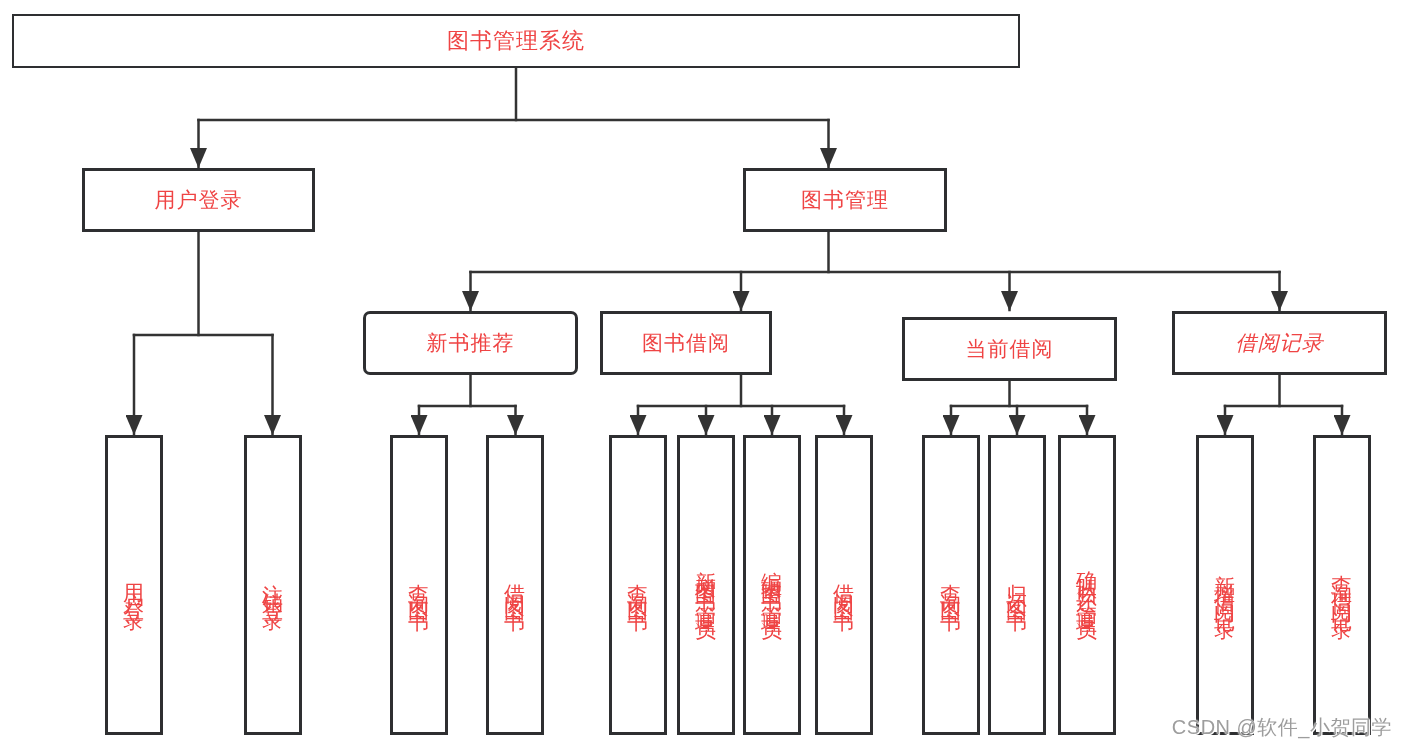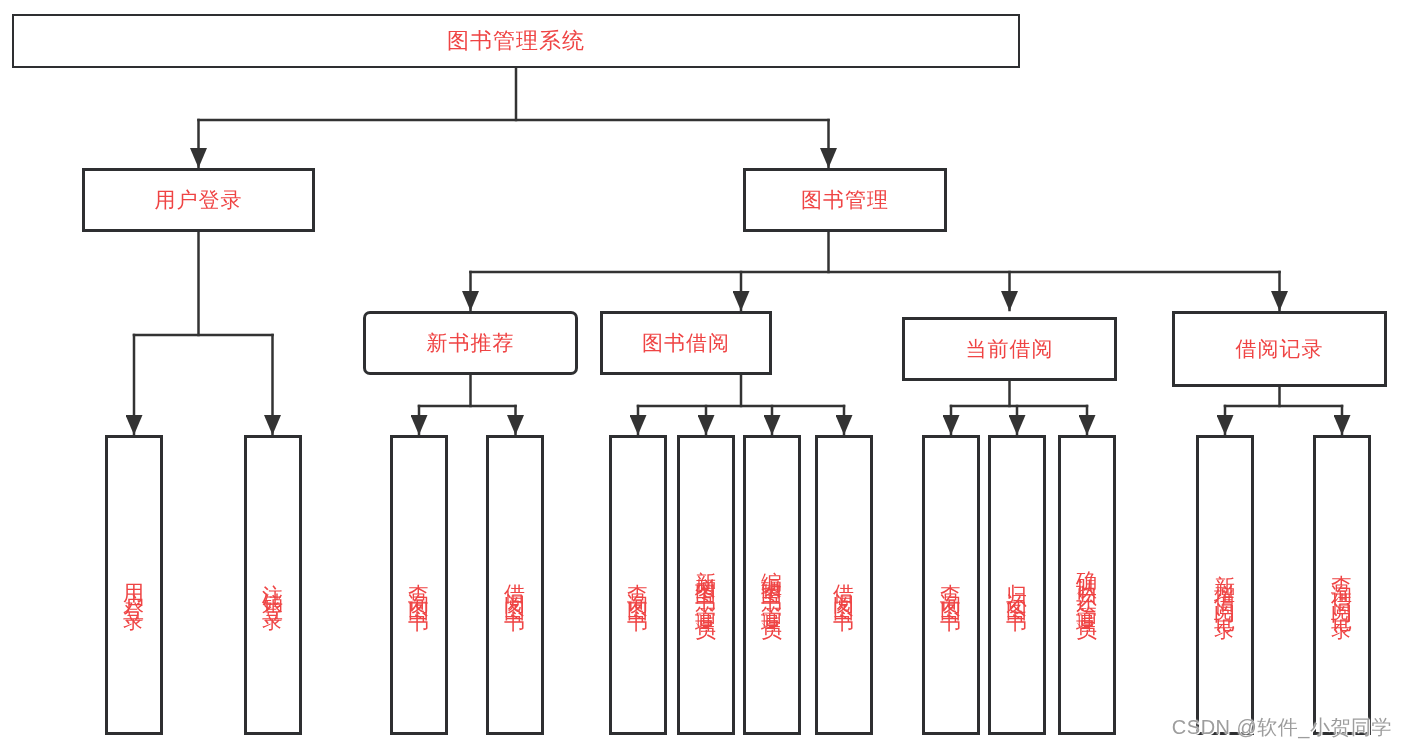--- a/index.html
+++ b/index.html
@@ -140,21 +140,21 @@
 
   <div class="node hnode" style="left:363px; top:311px; width:215px; height:64px;border-radius:7px;">
     <span>新书推荐</span>
   </div>
   <div class="node hnode" style="left:600px; top:311px; width:172px; height:64px;">
     <span>图书借阅</span>
   </div>
   <div class="node hnode" style="left:902px; top:317px; width:215px; height:64px;">
     <span>当前借阅</span>
   </div>
-  <div class="node hnode" style="left:1172px; top:311px; width:215px; height:76px;">
+  <div class="node hnode" style="left:1172px; top:311px; width:215px; height:64px;font-style:italic;">
     <span>借阅记录</span>
   </div>
 
   <div class="node vnode" style="left:105px; top:435px; width:58px; height:300px;">
     <span>用户登录</span>
   </div>
   <div class="node vnode" style="left:244px; top:435px; width:58px; height:300px;">
     <span>注销登录</span>
   </div>
 

